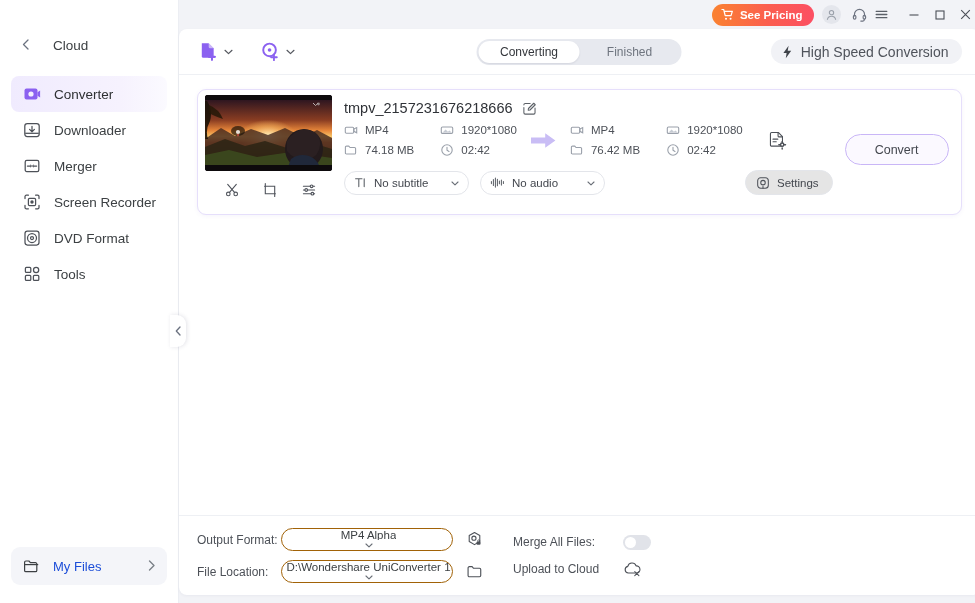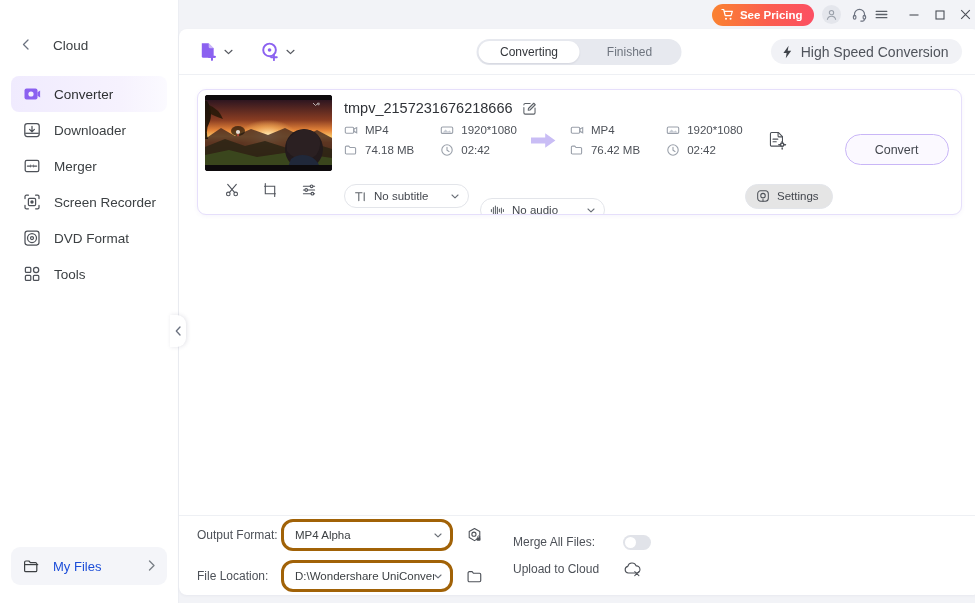--- a/index.html
+++ b/index.html
@@ -147,39 +147,39 @@
   .row2 { display: flex; align-items: center; margin-top: 13px; width: 100%; }
   .mini-select {
     display: flex; align-items: center; gap: 7px;
     height: 24px; padding: 0 9px; border-radius: 12px;
     border: 1px solid #e3e5ea; background: #fff;
     font-size: 11.5px; color: #43474e; cursor: pointer;
   }
   .mini-select .msc { color: #5d6268; display: flex; }
   .mini-select .mcaret { margin-left: auto; font-size: 9px; color: #6b7078; padding-left: 8px; }
   .w-sub { width: 125px; }
-  .w-aud { width: 125px; margin-left: 11px; margin-top: 28px; }
+  .w-aud { width: 125px; margin-left: 11px; }
   .settings-pill {
     display: flex; align-items: center; gap: 7px;
     height: 25px; padding: 0 13px 0 10px; border-radius: 13px;
     border: 1px solid #e3e5ea; background: #e5e5e5;
     font-size: 11.5px; color: #43474e; cursor: pointer;
     margin-left: 140px;
   }
 
   
   .bottombar { height: 80px; border-top: 1px solid #eef0f4; display: flex; align-items: center; padding: 0 18px; position: relative; }
   .bb-left { display: flex; flex-direction: column; gap: 9px; }
   .bb-row { display: flex; align-items: center; }
   .bb-label { font-size: 12px; color: #4d5158; width: 84px; }
   .bb-select {
-    width: 172px; height: 32px; border-radius: 12px;
-    border: 3px solid #a16207; background: #fff;
+    width: 172px; height: 23px; border-radius: 12px;
+    border: 1px solid #a16207; background: #fff;
     display: flex; align-items: center; padding: 0 8px 0 11px;
-    font-size: 11.5px; color: #3c4043; cursor: pointer;
+    font-size: 11.5px; color: #3c4043; cursor: pointer; flex-direction: column;
   }
   .bb-select .v { flex: 1; overflow: hidden; white-space: nowrap; }
   .bb-select .c { font-size: 9px; color: #6b7078; }
   .bb-ico { margin-left: 13px; cursor: pointer; color: #4d5158; display: flex; }
   .bb-mid { margin-left: 30px; display: flex; flex-direction: column; gap: 11px; }
   .bb-mid-row { display: flex; align-items: center; gap: 12px; }
   .bb-mid-label { font-size: 12px; color: #4d5158; width: 98px; }
   .toggle {
     width: 28px; height: 15px; border-radius: 8px; background: #e1e3e9;
     position: relative; cursor: pointer;

